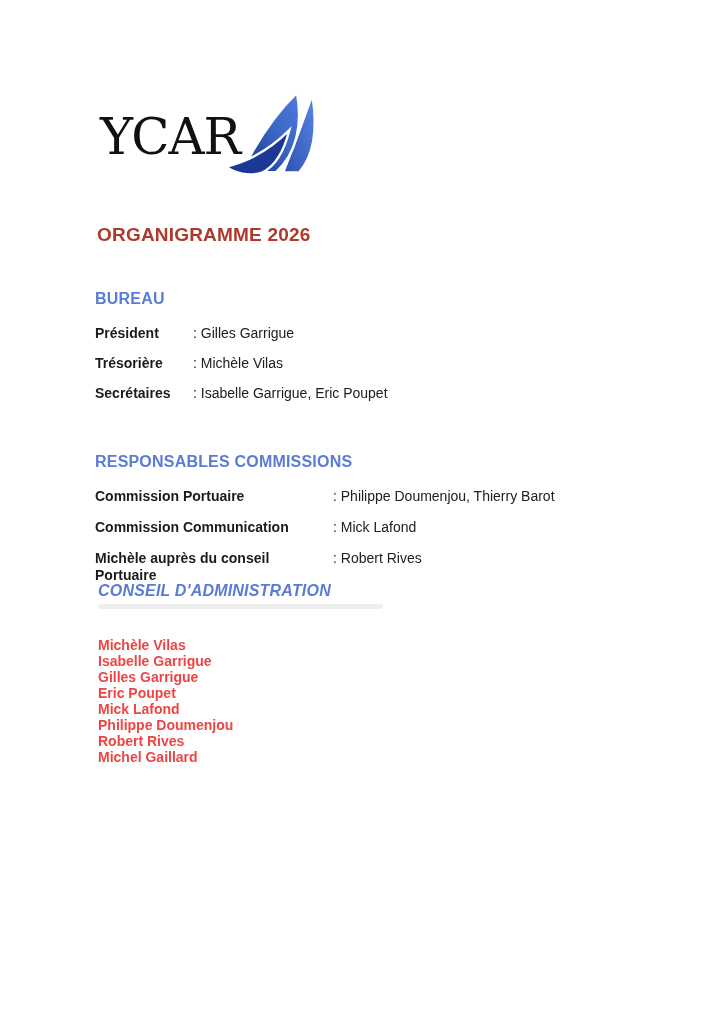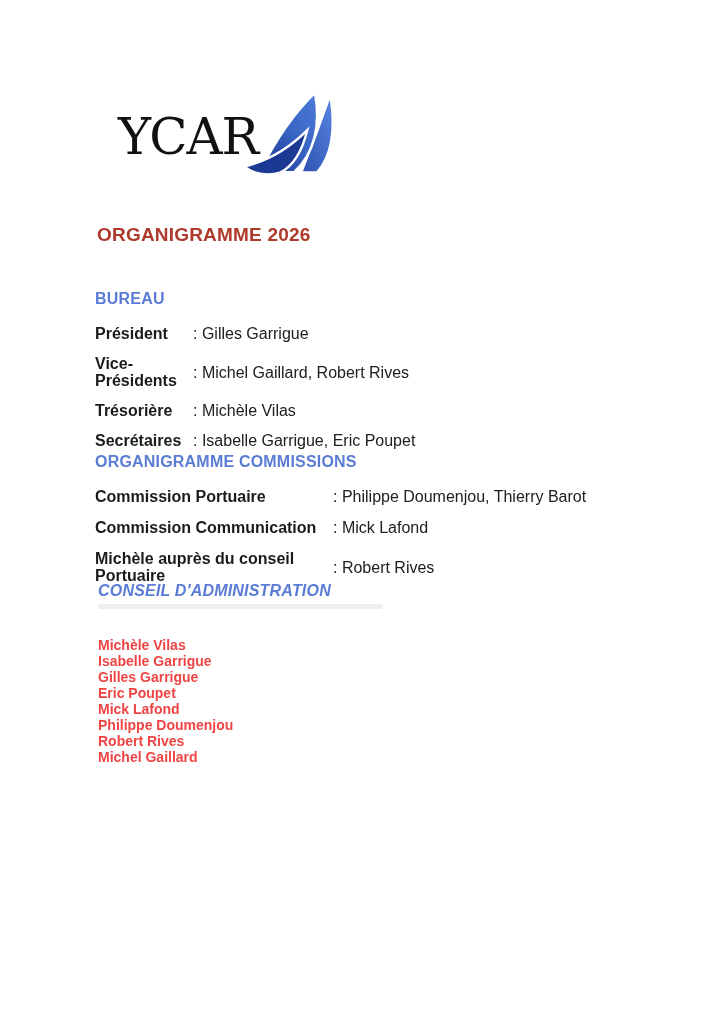--- a/index.html
+++ b/index.html
@@ -6,21 +6,21 @@
   .page{
     position:relative;
     width:725px;height:1024px;
     background:#ffffff;
     font-family:"Liberation Sans", sans-serif;
     color:#1d1d1f;
     overflow:hidden;
   }
   
   .logo{
-    position:absolute;left:118px;top:90px;
+    position:absolute;left:100px;top:90px;
     display:flex;align-items:flex-start;
   }
   .logo-text{
     font-family:"DejaVu Serif", serif;
     font-size:50px;
     letter-spacing:-1px;
     color:#111111;
     line-height:1;
     margin-top:22px;
     position:relative;
@@ -41,24 +41,23 @@
     line-height:23px;
     margin:0 0 15px 0;
   }
   
   .section{position:absolute;left:95px;}
   #bureau{top:287px;}
   #commissions{top:450px;}
   #conseil{top:579px;left:98px;}
   .row{
     display:flex;
-    font-size:16px;
+    font-size:14px;
     line-height:17px;
     margin-bottom:13px;
-    align-items:center;
   }
   #commissions .row{margin-bottom:14px;}
   .row .label{font-weight:bold;color:#1b1b1b;}
   #bureau .label{width:98px;flex:0 0 98px;}
   #commissions .label{width:238px;flex:0 0 238px;}
   .row .value{color:#202020;}
   .members{margin-top:28px;}
   .member{
     font-size:14px;font-weight:bold;
     line-height:16px;color:#ef4444;
@@ -102,35 +101,31 @@
 
   <div class="doc-title">ORGANIGRAMME 2026</div>
 
   <div class="section" id="bureau">
     <div class="section-heading">BUREAU</div>
     <div class="row">
       <span class="label">Président</span>
       <span class="value">: Gilles Garrigue</span>
     </div>
     <div class="row">
-      <span class="label">Vice-Présidents</span>
-      <span class="value">: Michel Gaillard, Robert Rives</span>
-    </div>
-    <div class="row">
       <span class="label">Trésorière</span>
       <span class="value">: Michèle Vilas</span>
     </div>
     <div class="row">
       <span class="label">Secrétaires</span>
       <span class="value">: Isabelle Garrigue, Eric Poupet</span>
     </div>
   </div>
 
   <div class="section" id="commissions">
-    <div class="section-heading">ORGANIGRAMME COMMISSIONS</div>
+    <div class="section-heading">RESPONSABLES COMMISSIONS</div>
     <div class="row">
       <span class="label">Commission Portuaire</span>
       <span class="value">: Philippe Doumenjou, Thierry Barot</span>
     </div>
     <div class="row">
       <span class="label">Commission Communication</span>
       <span class="value">: Mick Lafond</span>
     </div>
     <div class="row">
       <span class="label">Michèle auprès du conseil Portuaire</span>

